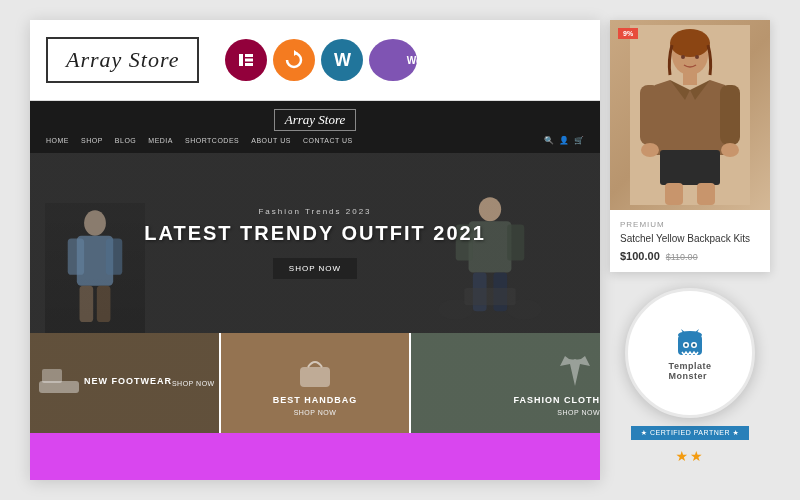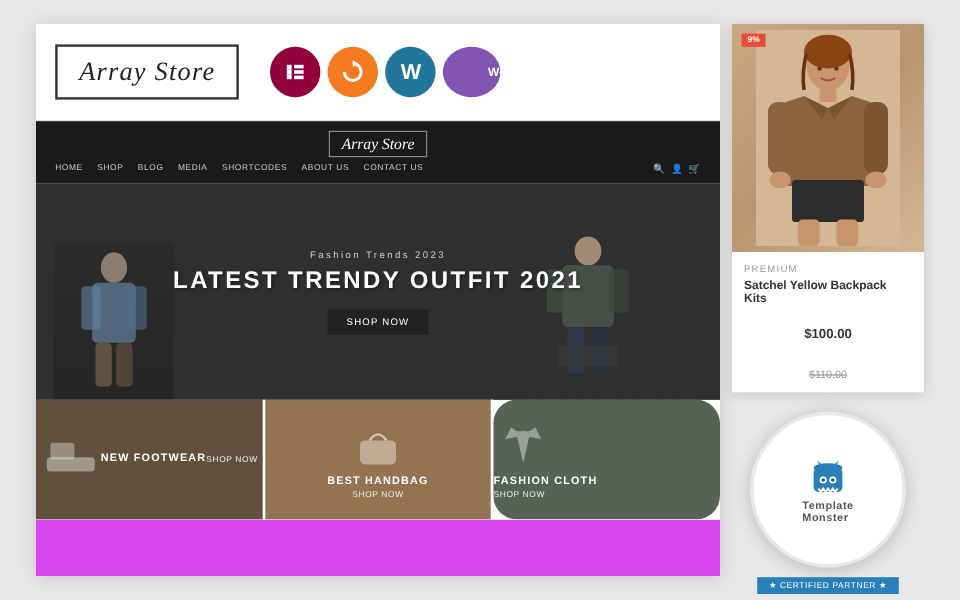--- a/index.html
+++ b/index.html
@@ -206,23 +206,22 @@
       align-items: center;
       justify-content: center;
     }
 
     .cat-bg-fashion {
       background: linear-gradient(rgba(0,0,0,0.3), rgba(0,0,0,0.3)), #7a8c7a;
       width: 100%;
       height: 100%;
       display: flex;
       flex-direction: column;
-      align-items: flex-start;
-      justify-content: center;
-      border-radius: 20px;
+      align-items: flex-end;
+      justify-content: center;
     }
 
     .cat-label {
       color: #fff;
       font-size: 9px;
       font-weight: bold;
       text-transform: uppercase;
       letter-spacing: 1px;
       margin-bottom: 4px;
     }
@@ -279,29 +278,28 @@
       font-size: 8px;
       color: #999;
       text-transform: uppercase;
       letter-spacing: 1px;
       margin-bottom: 4px;
     }
 
     .product-name {
       font-size: 10px;
       color: #333;
-      margin-bottom: 18px;
-      font-weight: 700;
+      margin-bottom: 6px;
+      font-weight: 400;
     }
 
     .product-price {
       display: flex;
-      gap: 22px;
-      align-items: center;
-      flex-direction: column;
+      gap: 6px;
+      align-items: flex-end;
     }
 
     .price-current {
       font-size: 11px;
       color: #333;
       font-weight: bold;
     }
 
     .price-old {
       font-size: 9px;

